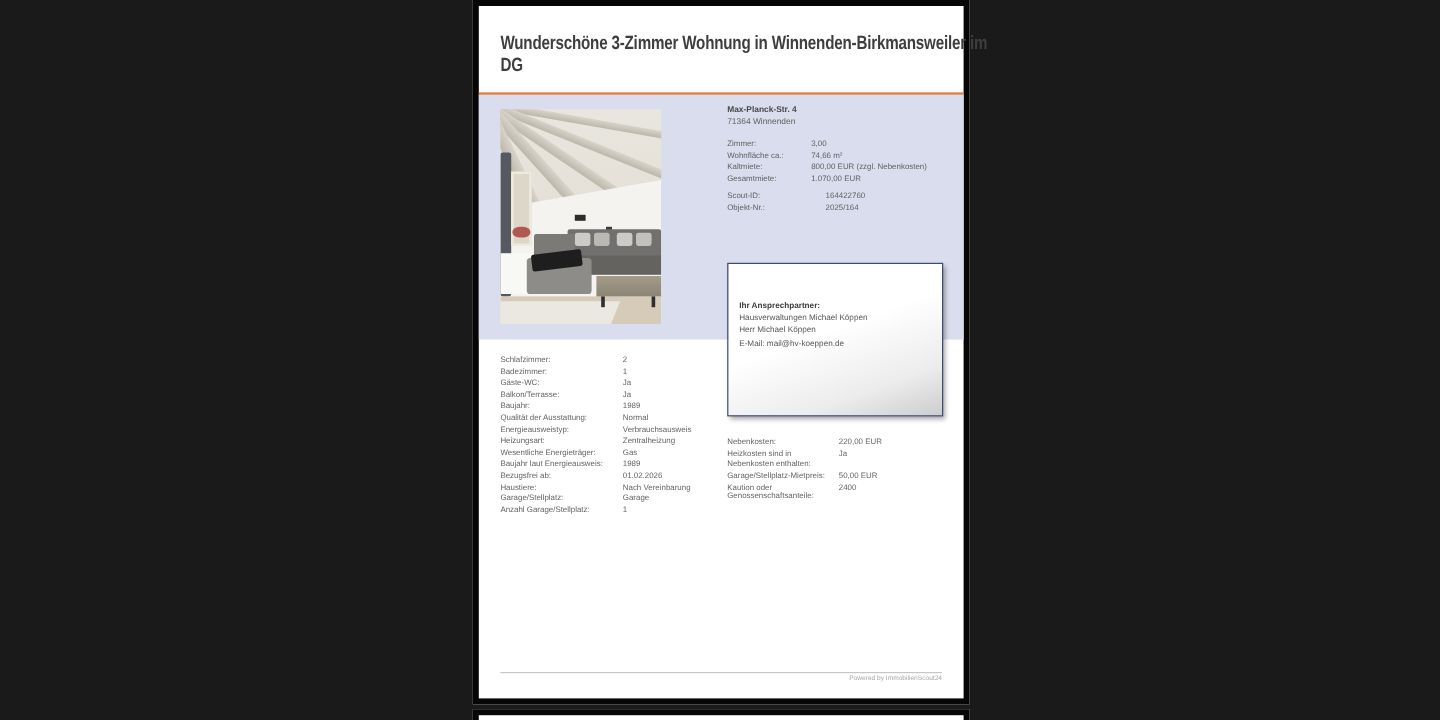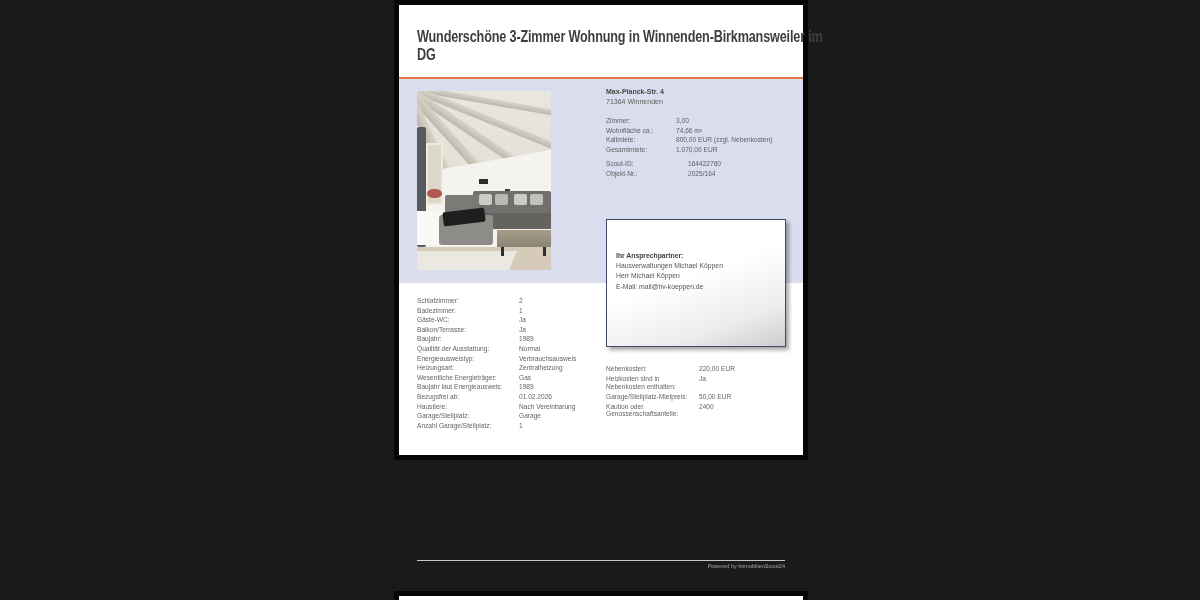--- a/index.html
+++ b/index.html
@@ -8,21 +8,21 @@
     background: #1a1a1a;
     overflow: hidden;
     font-family: "Liberation Sans", sans-serif;
   }
   .viewport { position: absolute; inset: 0; }
 
   
   .page {
     position: absolute;
     left: 394px; top: 0;
-    width: 414px; height: 460px;
+    width: 414px; height: 587px;
     box-sizing: border-box;
     background: #ffffff;
     border: 5px solid #060606;
   }
   .page2 { top: 591px; height: 40px; }
 
   
   .title {
     position: absolute; left: 18px; top: 23px;
     width: 382px;

